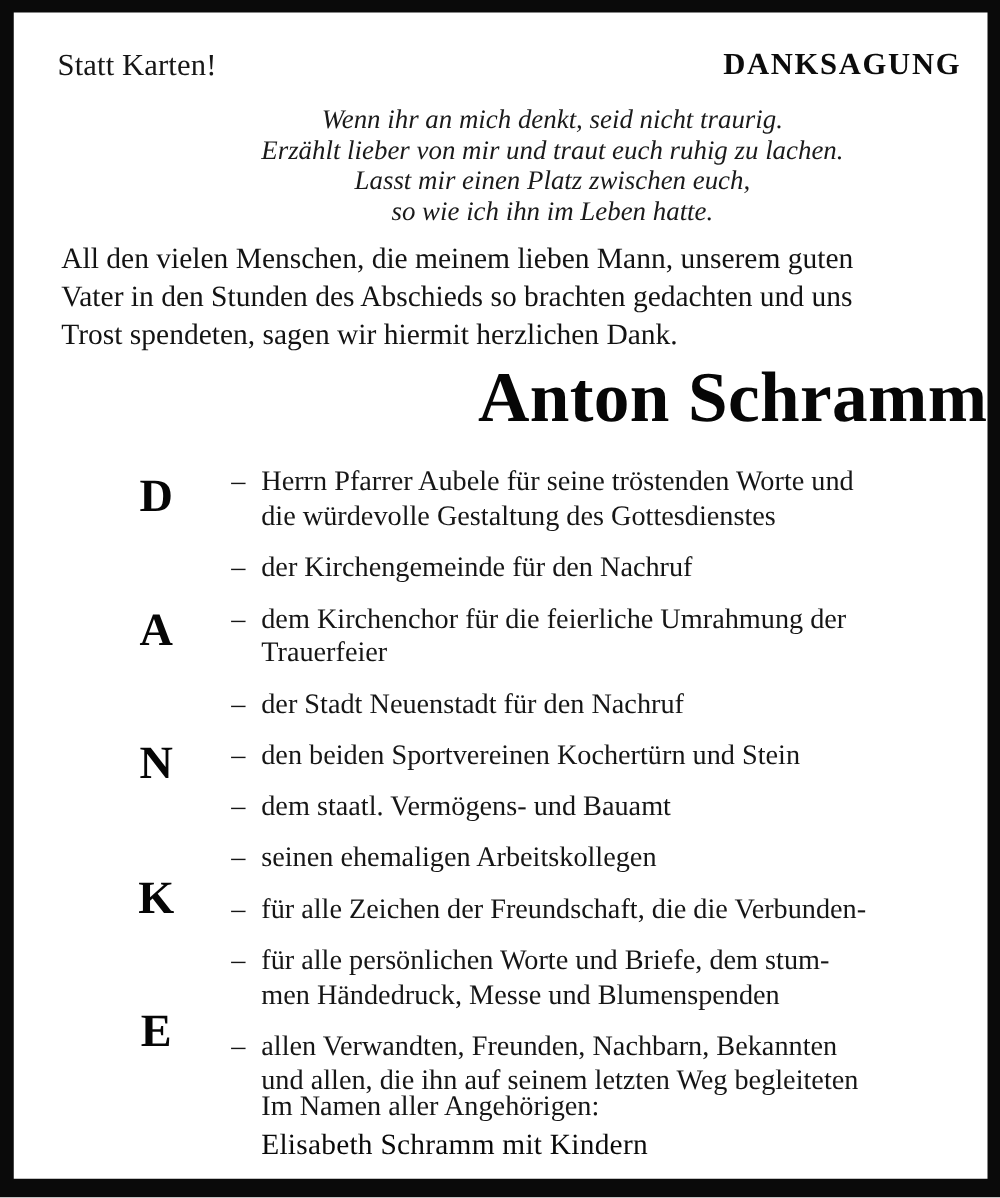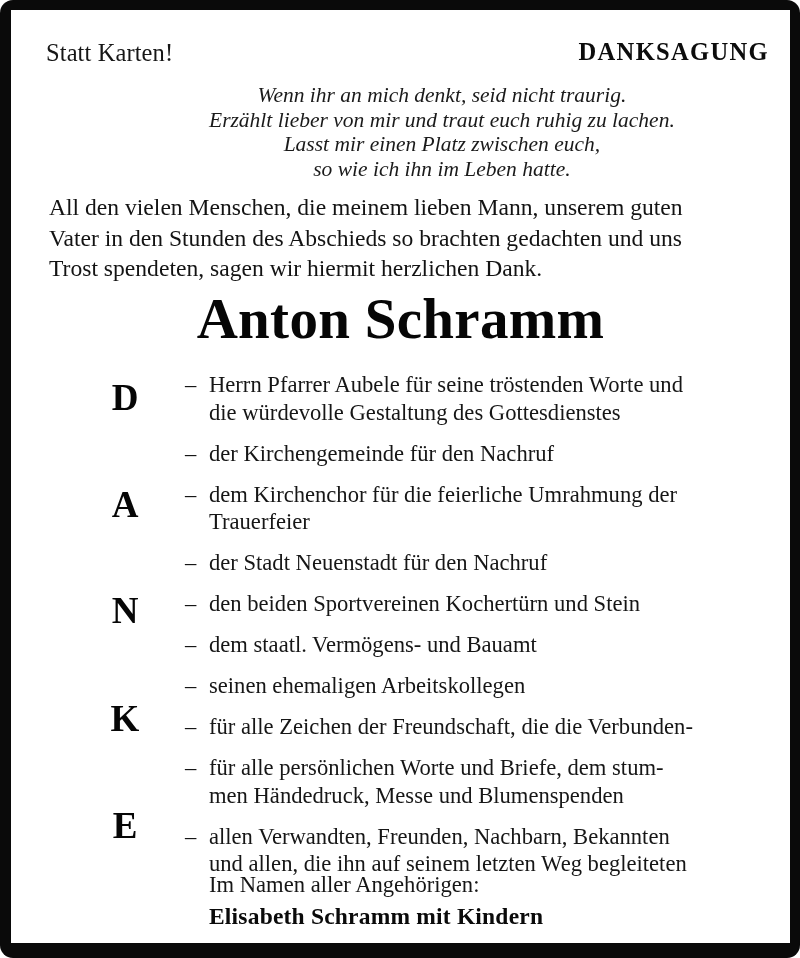--- a/index.html
+++ b/index.html
@@ -14,21 +14,20 @@
   }
 
   .notice {
     position: relative;
     width: 800px;
     height: 958px;
     box-sizing: border-box;
     background: #0a0a0a;
     padding: 10px 10px 15px 11px;
     overflow: hidden;
-    border-radius: 13px;
   }
 
   .notice-inner {
     position: relative;
     width: 100%;
     height: 100%;
     background: #ffffff;
     box-sizing: border-box;
     padding: 0;
     overflow: hidden;
@@ -91,21 +90,21 @@
     color: #131313;
   }
   .intro .line { white-space: nowrap; }
 
   
   .name {
     position: absolute;
     left: 0;
     right: 0;
     top: 277px;
-    text-align: center;
+    text-align: right;
     font-size: 57px;
     line-height: 64px;
     font-weight: bold;
     letter-spacing: 0.3px;
     color: #060606;
   }
 
   
   .acrostic {
     position: absolute;
@@ -163,21 +162,21 @@
   }
   .closing .in-name {
     font-size: 22.6px;
     line-height: 30px;
     color: #161616;
     white-space: nowrap;
   }
   .closing .signer {
     font-size: 23.5px;
     line-height: 32px;
-    font-weight: bold;
+    font-weight: normal;
     letter-spacing: 0.2px;
     color: #0a0a0a;
     white-space: nowrap;
   }
 </style>
 </head>
 <body>
 
 <div class="notice">
   <div class="notice-inner">

